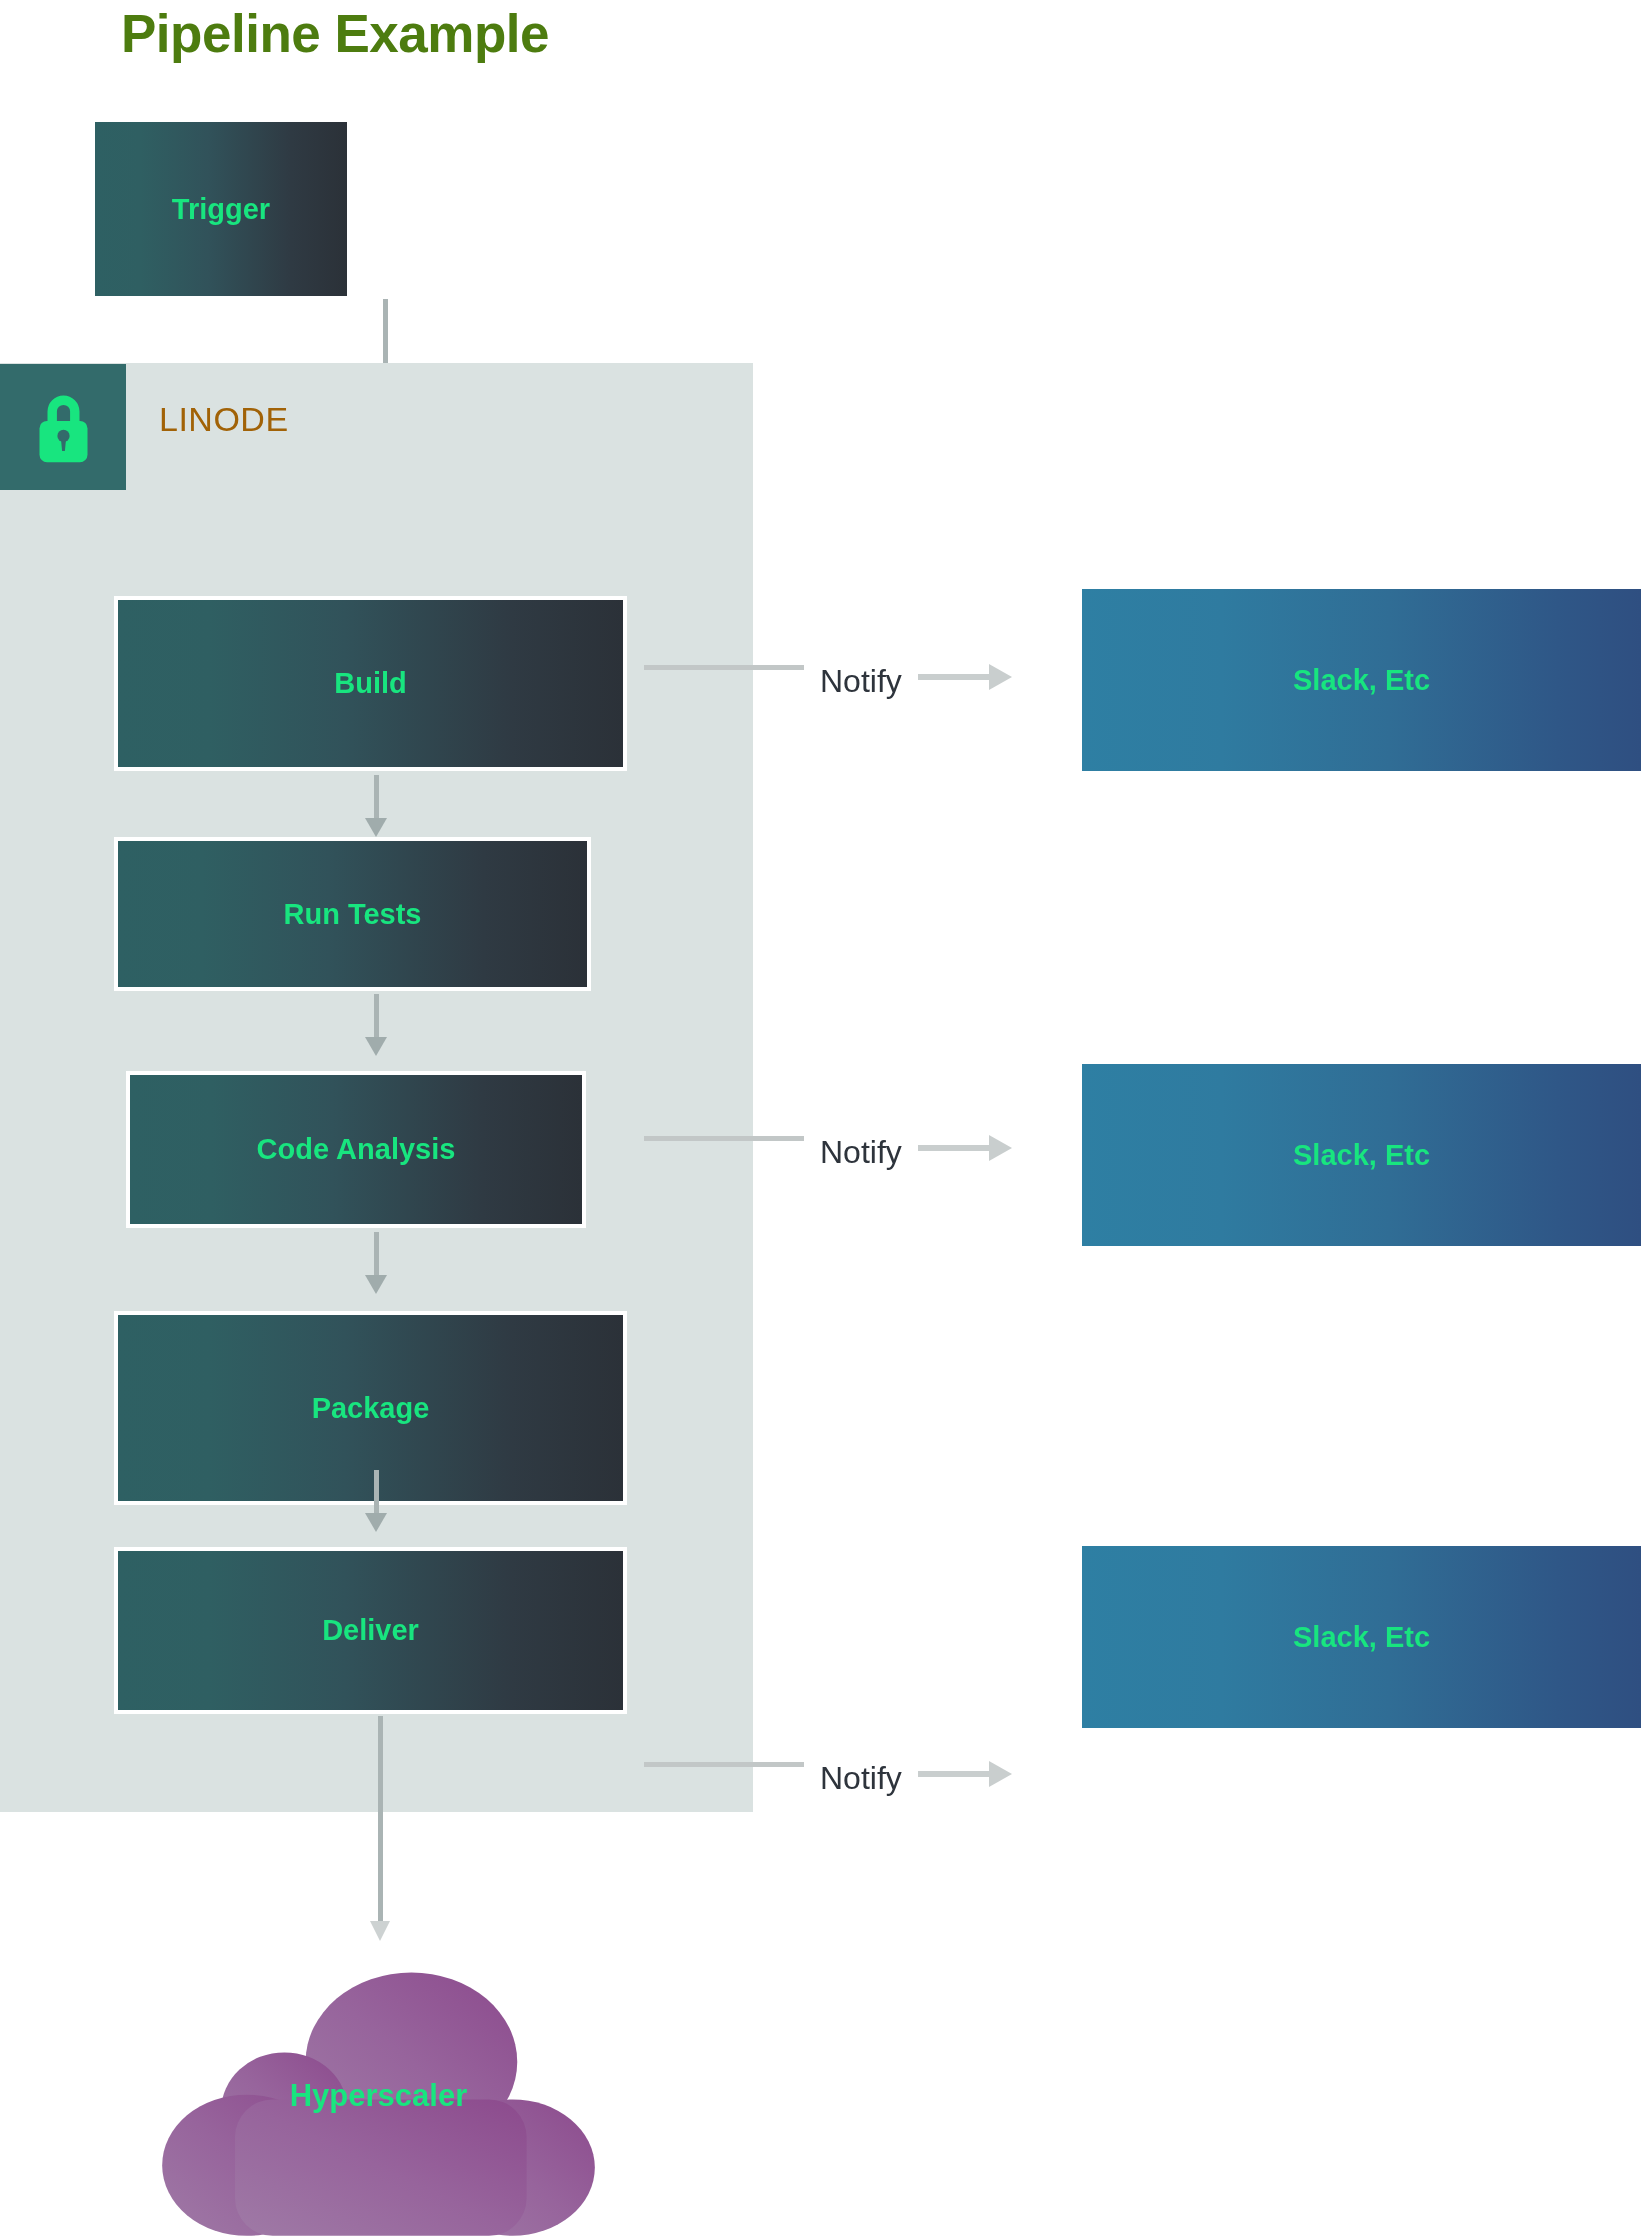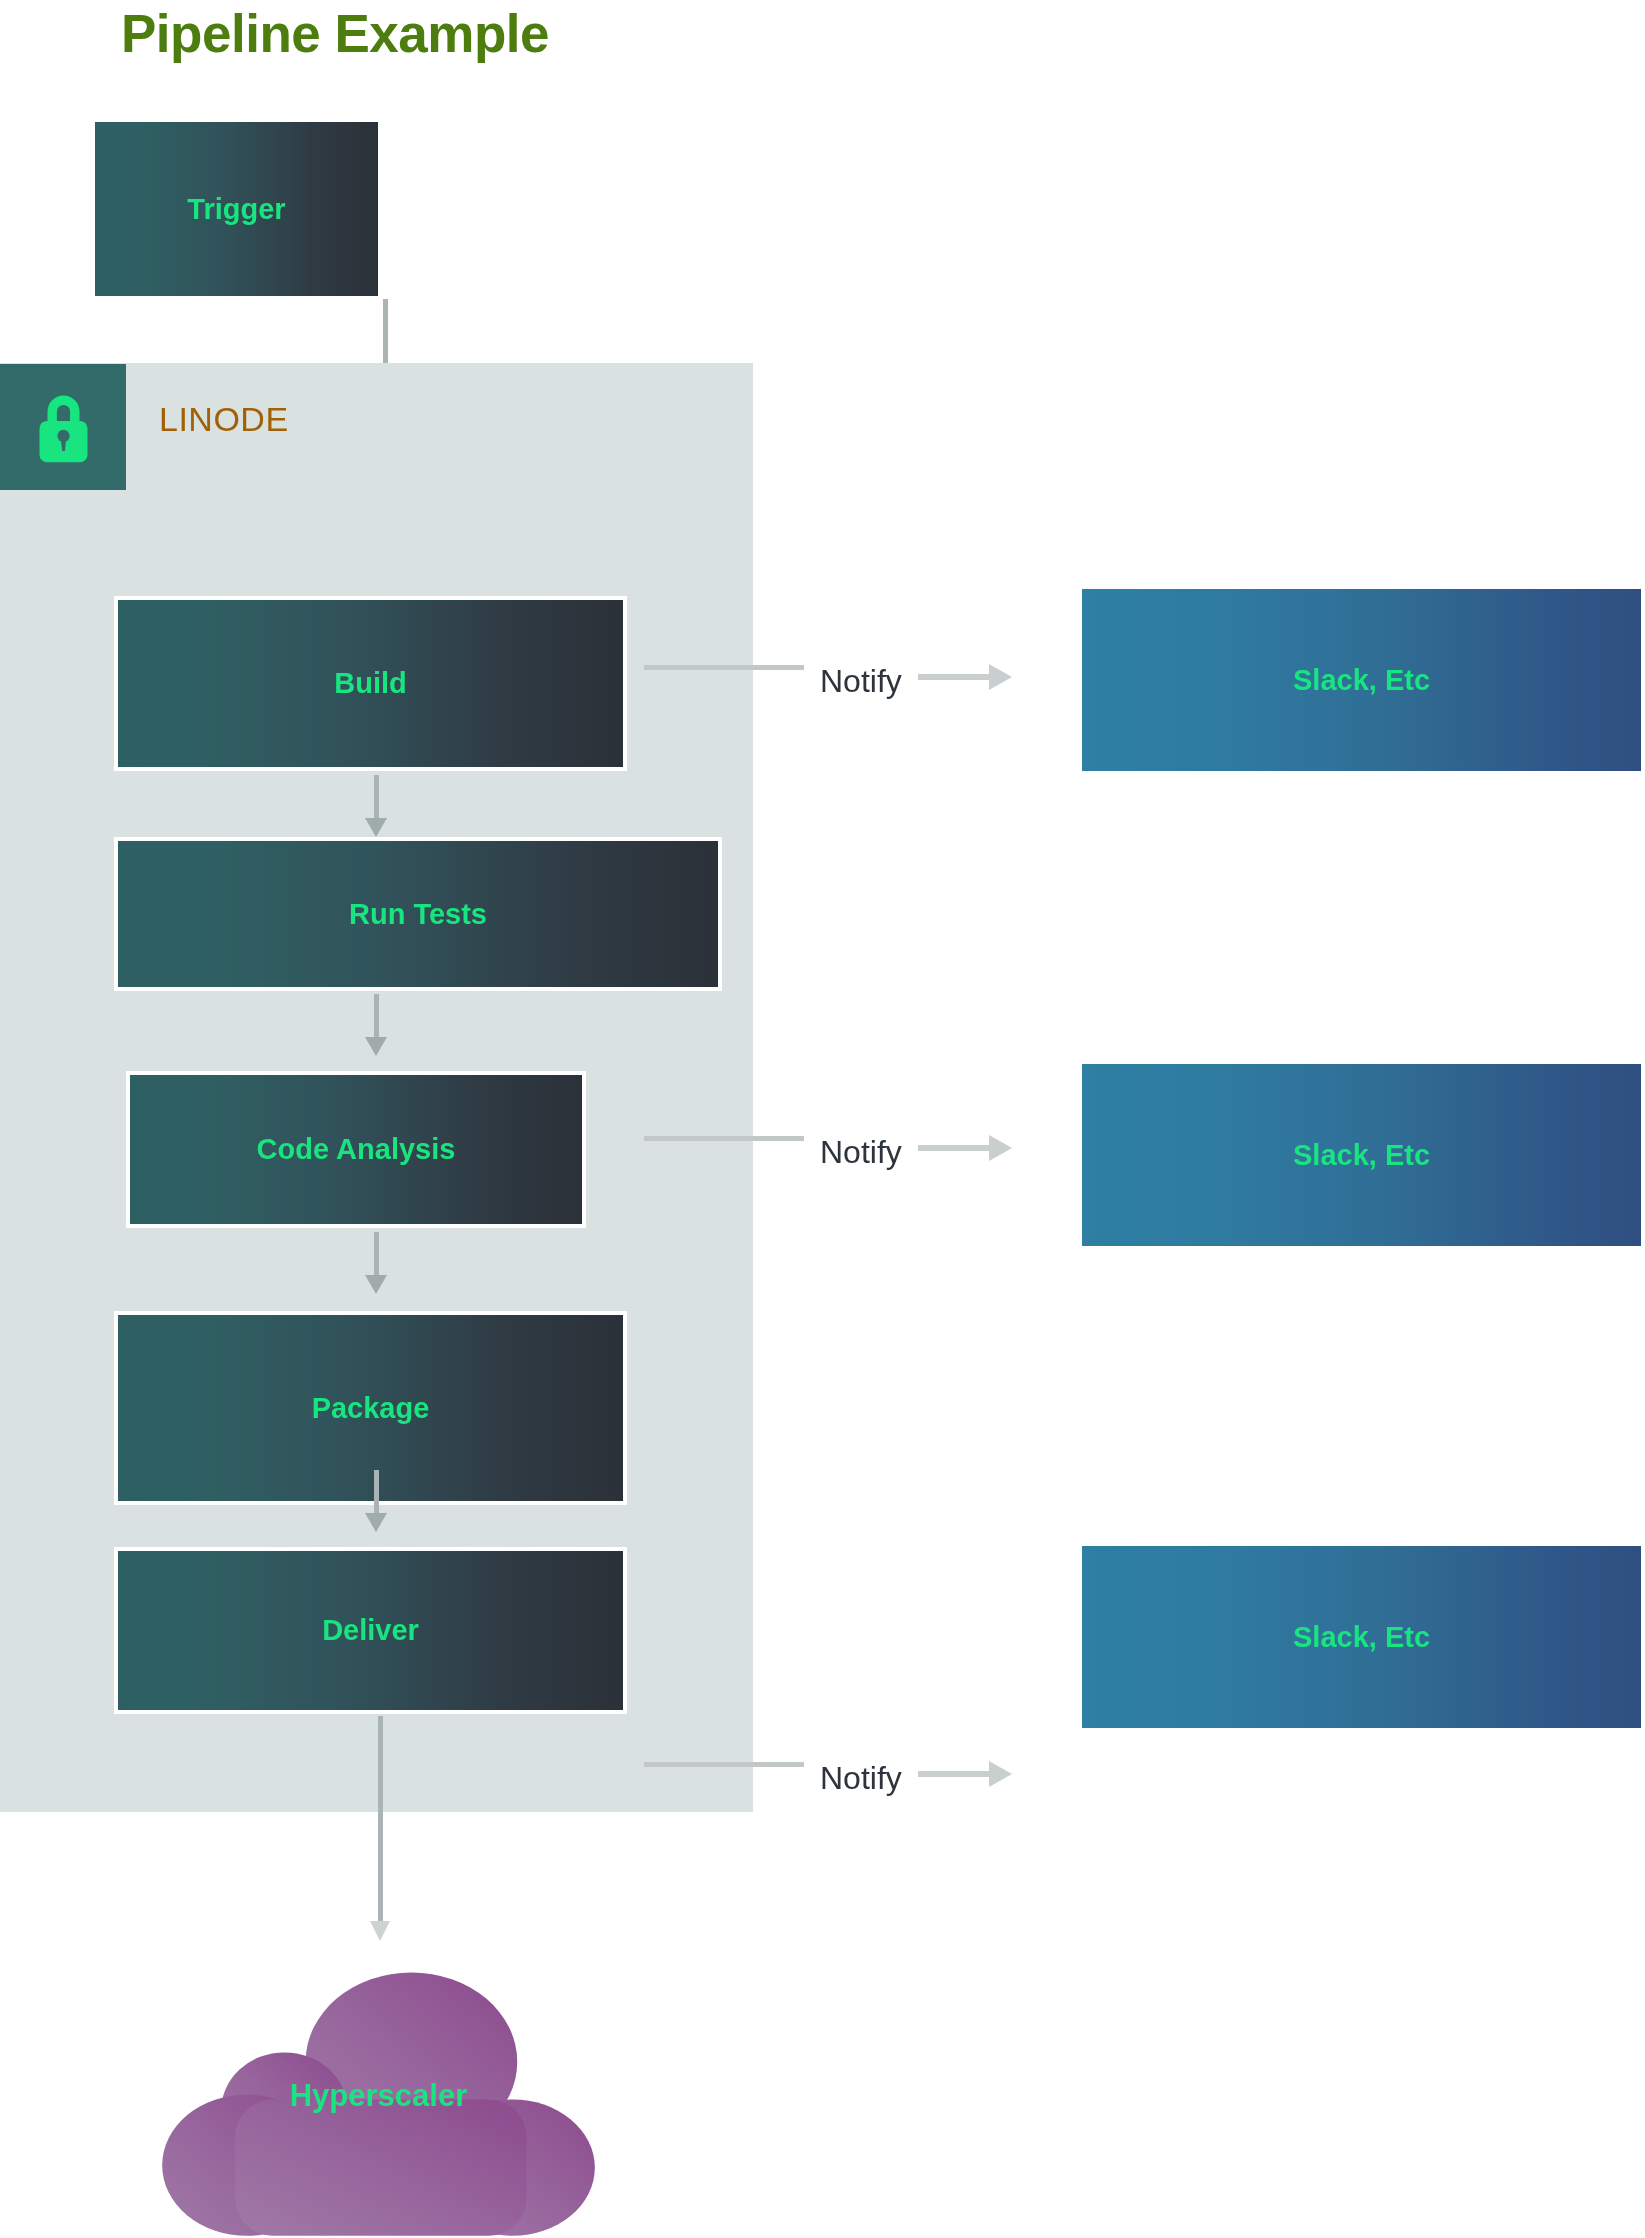--- a/index.html
+++ b/index.html
@@ -174,21 +174,21 @@
     white-space: nowrap;
   }
 </style>
 </head>
 <body>
 
 <div id="canvas">
 
   <div class="page-title">Pipeline Example</div>
 
-  <div class="node stage-grad" style="left:95px; top:122px; width:283px; height:174px;">
+  <div class="node stage-grad" style="left:95px; top:122px; width:252px; height:174px;">
     <span class="node-label">Trigger</span>
   </div>
 
   <div class="v-arrow" style="left:380px; top:299px; height:254px;">
     <div class="shaft" style="height:232px;"></div>
     <div class="head" style="top:232px;"></div>
   </div>
 
   <div id="linode-container"></div>
 
@@ -215,21 +215,21 @@
     <span class="notify-text">Notify</span>
     <div class="notify-arrow">
       <div class="shaft"></div>
       <div class="head"></div>
     </div>
   </div>
   <div class="node slack-grad" style="left:1082px; top:589px; width:559px; height:182px;">
     <span class="node-label">Slack, Etc</span>
   </div>
 
-  <div class="node stage-grad white-frame" style="left:114px; top:837px; width:608px; height:154px;">
+  <div class="node stage-grad white-frame" style="left:114px; top:837px; width:477px; height:154px;">
     <span class="node-label">Run Tests</span>
   </div>
   <div class="v-arrow short" style="left:371px; top:994px; height:62px;">
     <div class="shaft" style="height:43px;"></div>
     <div class="head" style="top:43px;"></div>
   </div>
 
   <div class="node stage-grad white-frame" style="left:126px; top:1071px; width:460px; height:157px;">
     <span class="node-label">Code Analysis</span>
   </div>

